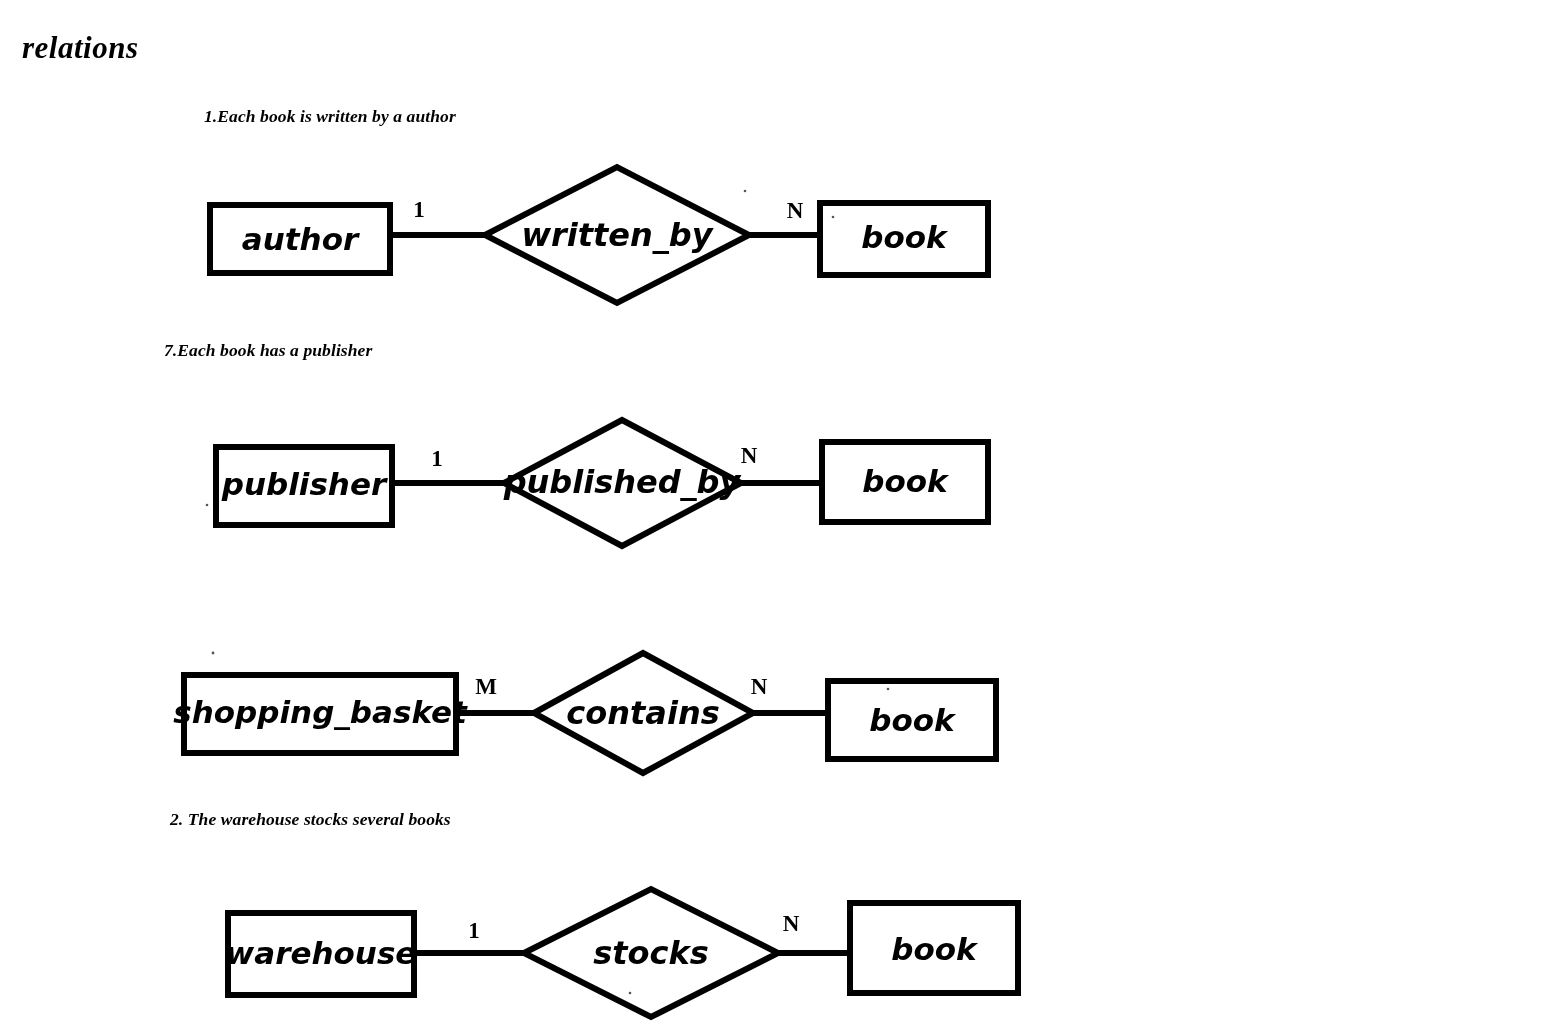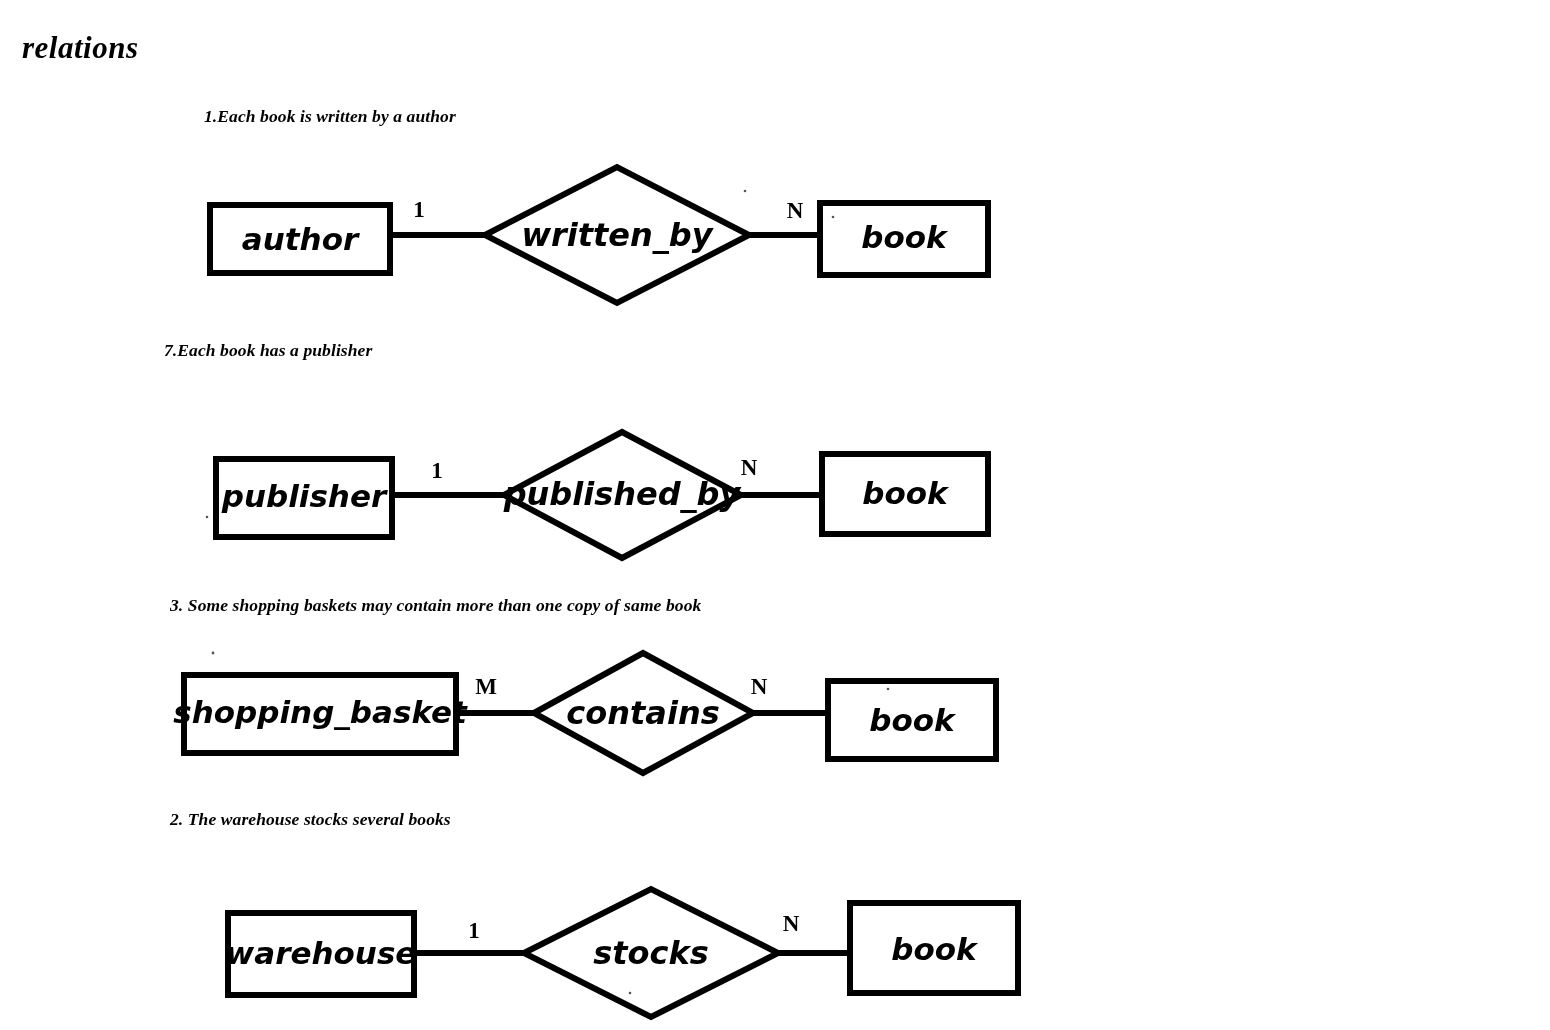--- a/index.html
+++ b/index.html
@@ -126,42 +126,41 @@
       <text class="card-label" x="419" y="57">1</text>
       <text class="card-label" x="795" y="58">N</text>
 
       <circle class="speck" cx="745" cy="36" r="1.3"></circle>
       <circle class="speck" cx="833" cy="62" r="1.3"></circle>
     </svg>
   </div>
 
   <div class="caption" style="left:164px; top:340px;">7.Each book has a publisher</div>
 
-  <div class="er-row" style="top:424px;">
+  <div class="er-row" style="top:412px;">
     <svg class="er-svg" width="1050" height="150" viewBox="0 0 1050 150">
       <line class="connector" x1="392" y1="71" x2="505" y2="71"></line>
       <line class="connector" x1="740" y1="71" x2="822" y2="71"></line>
 
       <rect class="ent-box" x="216" y="35" width="176" height="78"></rect>
       <text class="ent-label" x="304" y="74" font-size="31">publisher</text>
 
       <polygon class="rel-diamond" points="504,71 622,8 741,71 622,134"></polygon>
       <text class="rel-label" x="622" y="72" font-size="32">published_by</text>
 
       <rect class="ent-box" x="822" y="30" width="166" height="80"></rect>
       <text class="ent-label" x="905" y="71" font-size="31">book</text>
 
       <text class="card-label" x="437" y="49">1</text>
       <text class="card-label" x="749" y="46">N</text>
 
       <circle class="speck" cx="207" cy="93" r="1.3"></circle>
     </svg>
   </div>
 
-  <div class="caption" style="left:170px; top:595px;">3. Some shopping baskets may contain more than one copy of same book</div>
 
   <div class="er-row" style="top:645px;">
     <svg class="er-svg" width="1050" height="140" viewBox="0 0 1050 140">
       <line class="connector" x1="454" y1="68" x2="535" y2="68"></line>
       <line class="connector" x1="752" y1="68" x2="828" y2="68"></line>
 
       <rect class="ent-box" x="184" y="30" width="272" height="78"></rect>
       <text class="ent-label" x="320" y="69" font-size="31">shopping_basket</text>
 
       <polygon class="rel-diamond" points="534,68 643,8 753,68 643,128"></polygon>

